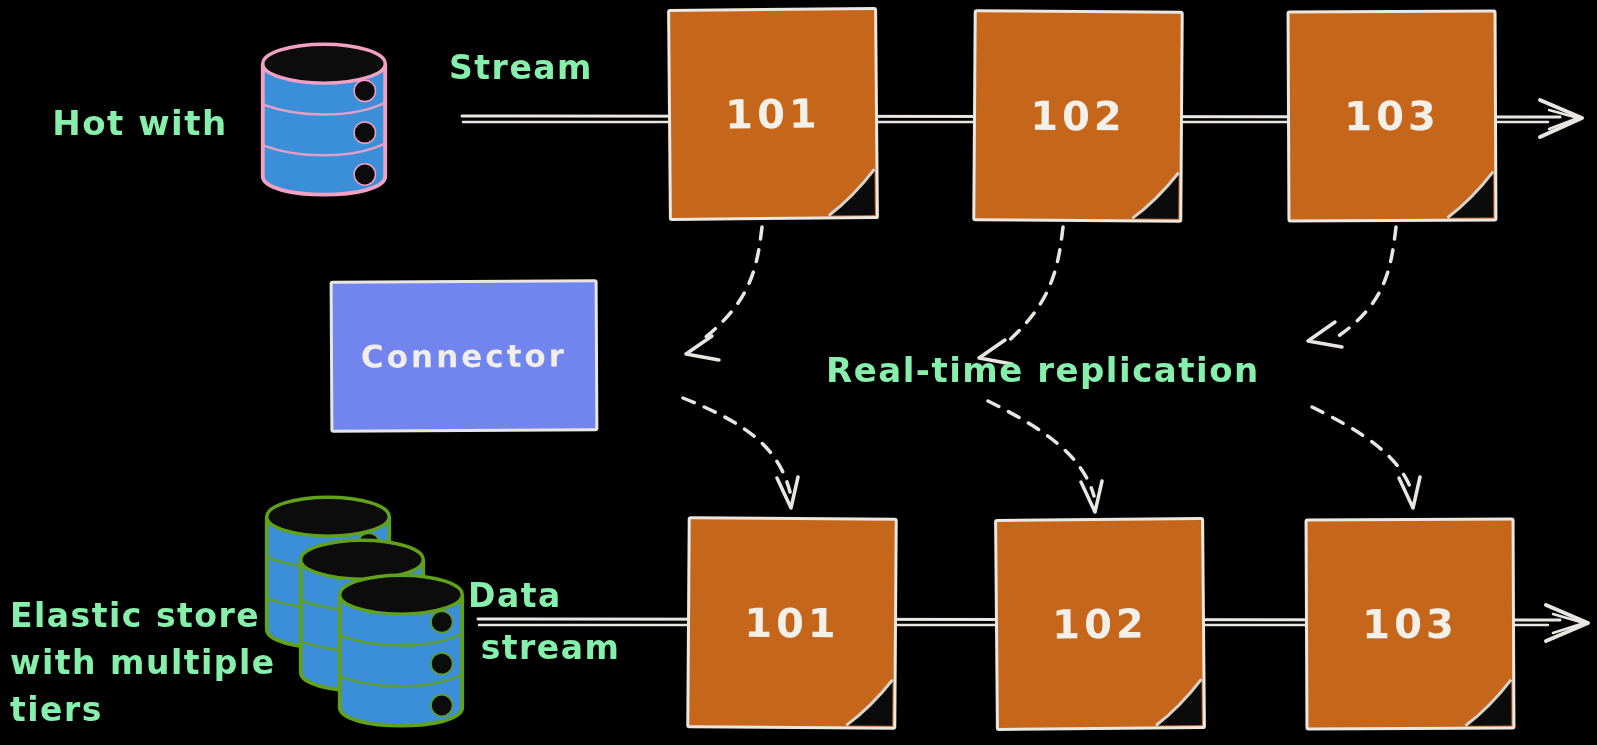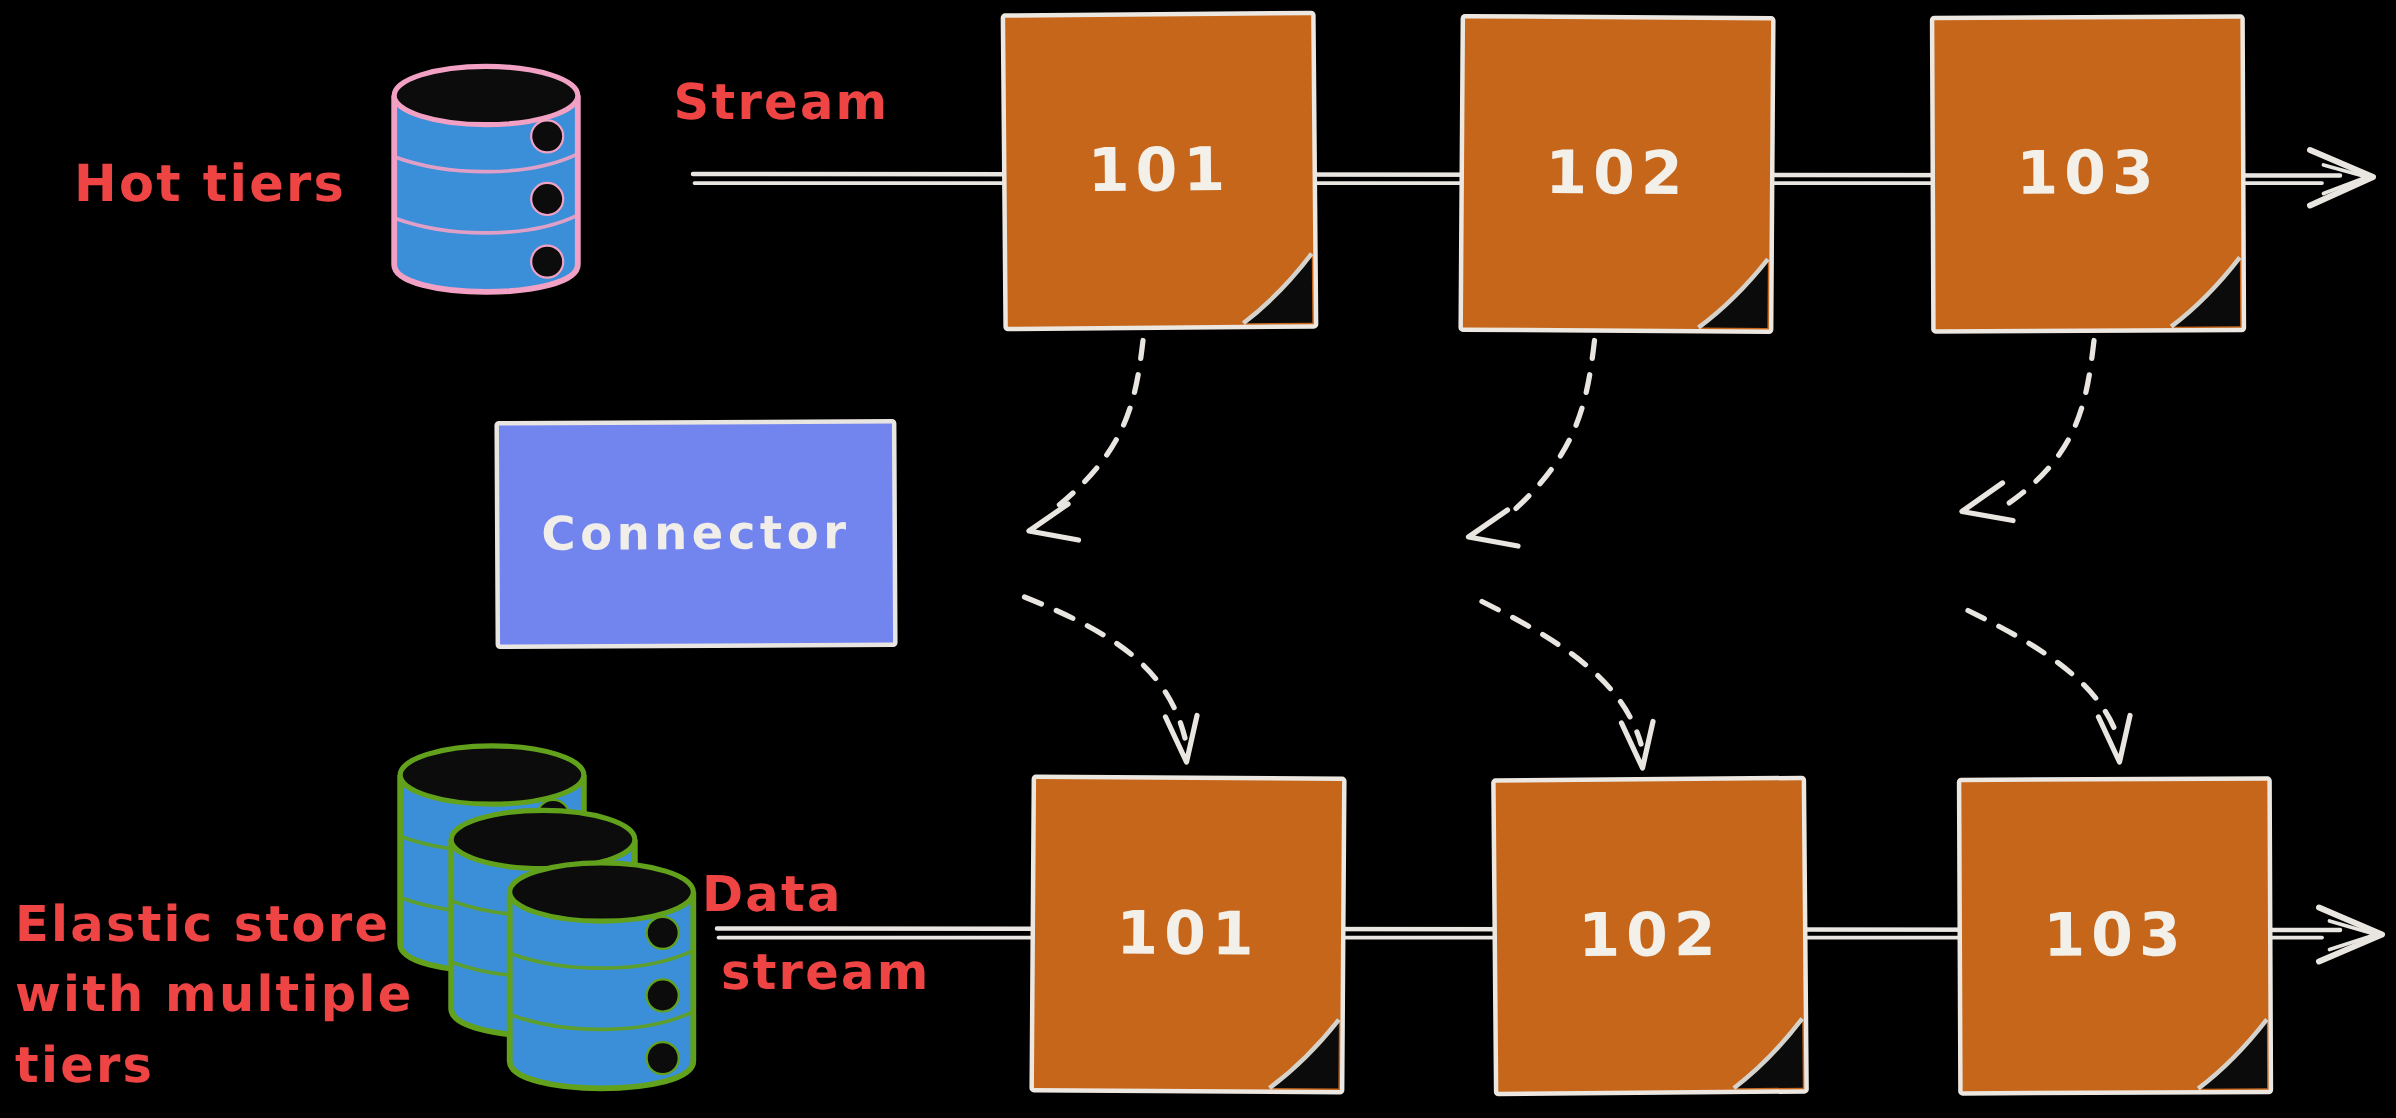--- a/index.html
+++ b/index.html
@@ -1,21 +1,21 @@
 <!DOCTYPE html>
 <html><head>
 <meta charset="utf-8">
 <style>
   html,body{margin:0;padding:0;background:#000;}
   .canvas{
     position:relative;width:1597px;height:745px;background:#000000;
     font-family:"DejaVu Sans",sans-serif;overflow:hidden;color:#e9e6e1;
   }
   .layer{position:absolute;left:0;top:0;}
-  .label{position:absolute;font-weight:700;color:#ef4444;letter-spacing:1.5px;white-space:nowrap;}
+  .label{position:absolute;font-weight:700;color:#86efac;letter-spacing:1.5px;white-space:nowrap;}
   .note{
     position:absolute;width:210px;height:212px;box-sizing:border-box;
     background:#c5661b;border:3px solid #ece7e0;border-radius:3px;
     display:flex;align-items:center;justify-content:center;
   }
   .note .num{font-size:40px;font-weight:700;color:#f3efe9;letter-spacing:4px;}
   .fold{position:absolute;right:-3px;bottom:-3px;}
   .connector{
     position:absolute;left:330px;top:280px;width:268px;height:152px;box-sizing:border-box;
     background:#7285ef;border:3px solid #e9e6e1;border-radius:3px;transform:rotate(-.3deg);
@@ -92,21 +92,21 @@
         <path d="M988,401 C1042,428 1082,454 1094,496" stroke-width="3.5" stroke-dasharray="12 11"></path>
         <path d="M1081,482 L1095,512 L1102,481" stroke-width="3.5"></path>
       </g>
       <g>
         <path d="M1312,407 C1363,432 1400,456 1412,492" stroke-width="3.5" stroke-dasharray="12 11"></path>
         <path d="M1399,478 L1413,508 L1420,477" stroke-width="3.5"></path>
       </g>
     </g>
   </svg>
 
-  <div class="label hot-label">Hot tiers</div>
+  <div class="label hot-label">Hot with</div>
   <svg class="cyl" style="left:256px;top:38px;color:#f2a1c5" width="136" height="166" viewBox="0 0 140 170">
       <use href="#cyl"></use>
     </svg>
 
   <div class="label stream-label">Stream</div>
 
   <div class="note r1" style="left:668px;top:8px;">
     <span class="num">101</span>
     <svg class="fold" width="54" height="54" viewBox="0 0 54 54">
         <use href="#foldcorner"></use>
@@ -122,20 +122,21 @@
     <span class="num">103</span>
     <svg class="fold" width="54" height="54" viewBox="0 0 54 54">
         <use href="#foldcorner"></use>
       </svg>
   </div>
 
   <div class="connector">
     <span>Connector</span>
   </div>
 
+  <div class="label repl-label">Real-time replication</div>
 
   <svg class="cyl" style="left:260px;top:488px;color:#62a11c" width="136" height="172" viewBox="0 0 140 170">
       <use href="#cyl"></use>
     </svg>
   <svg class="cyl" style="left:294px;top:531px;color:#62a11c" width="136" height="172" viewBox="0 0 140 170">
       <use href="#cyl"></use>
     </svg>
   <svg class="cyl" style="left:333px;top:566px;color:#62a11c" width="136" height="172" viewBox="0 0 140 170">
       <use href="#cyl"></use>
     </svg>

